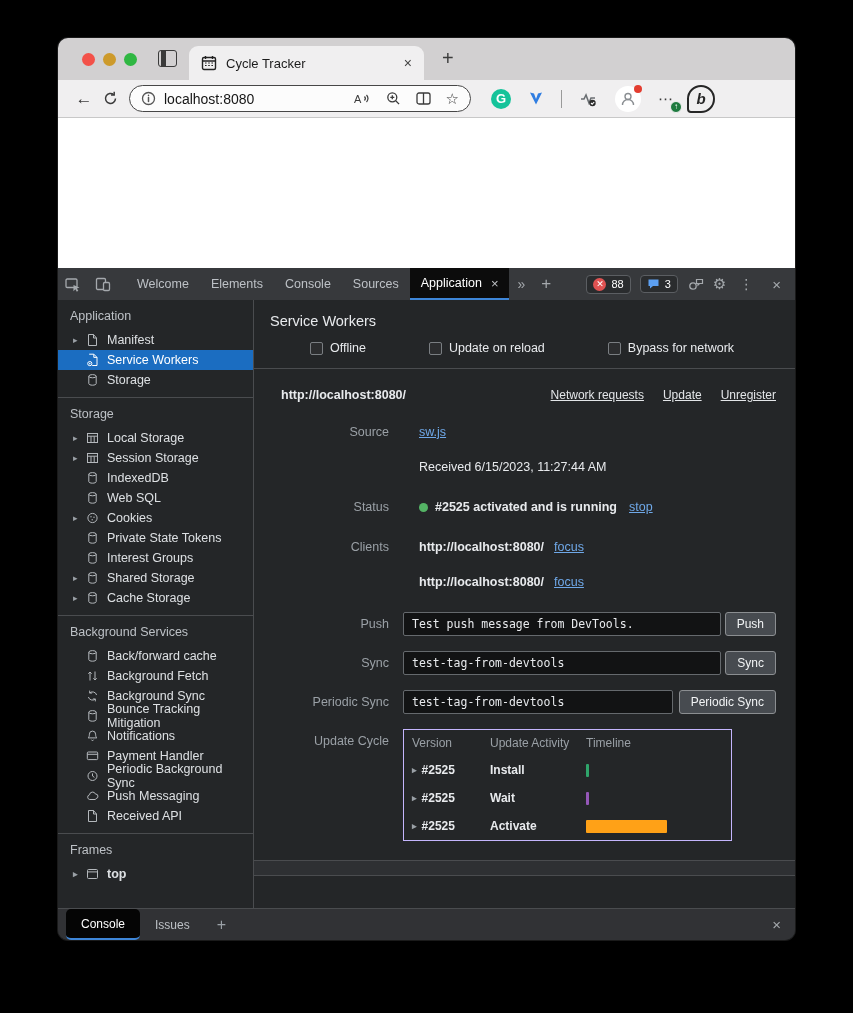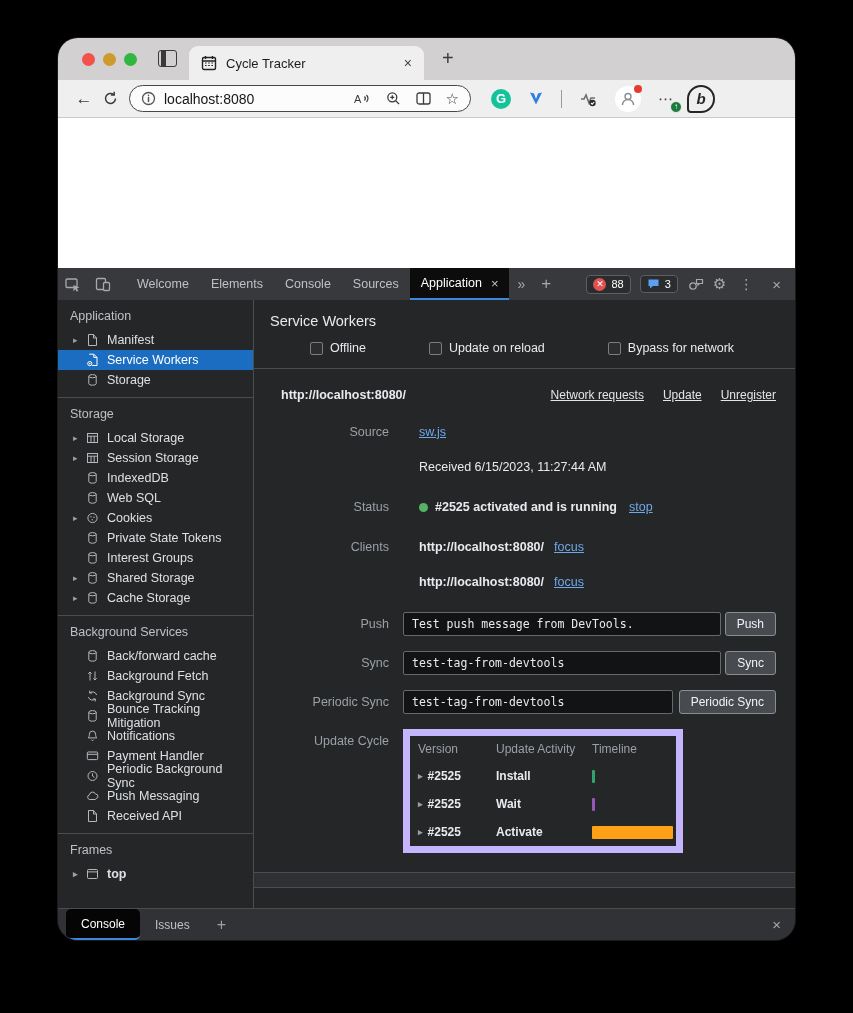--- a/index.html
+++ b/index.html
@@ -1,20 +1,20 @@
 <!DOCTYPE html>
 <html><head>
 <meta charset="utf-8">
 <style>
   * { margin:0; padding:0; box-sizing:border-box; }
   html,body { width:853px; height:1013px; }
   body { background:#000; font-family:"Liberation Sans", sans-serif; position:relative; overflow:hidden; }
 
   .window { position:absolute; left:58px; top:38px; width:737px; height:902px;
-            border-radius:20px; overflow:hidden; display:flex; flex-direction:column;
+            border-radius:10px; overflow:hidden; display:flex; flex-direction:column;
             background:#242628; box-shadow:0 0 0 1px #1a1a1a, 0 10px 30px rgba(0,0,0,.6); }
 
   
   .tabstrip { height:42px; background:#d2d0d1; position:relative; flex:none; }
   .traffic { position:absolute; left:24px; top:15px; display:flex; gap:8px; }
   .light { width:13px; height:13px; border-radius:50%; }
   .light.red{ background:#f35149; } .light.yellow{ background:#cd9a2b; } .light.green{ background:#2fb742; }
   .tab-overview { position:absolute; left:100px; top:12px; width:19px; height:17px; border:1.8px solid #3a3a3a; border-radius:3px; }
   .tab-overview::before{ content:""; position:absolute; left:1.5px; top:0; width:5px; height:100%; background:#3a3a3a; }
   .browser-tab { position:absolute; left:131px; top:8px; width:235px; height:34px; background:#f0eff0;
@@ -97,21 +97,21 @@
   .dvalue { display:flex; align-items:center;margin-left:16px; }
   .blue-link { color:#6fa8e8; text-decoration:underline; }
   .status-dot { width:9px; height:9px; border-radius:50%; background:#54b365; margin-right:7px; flex:none; }
   .bold { font-weight:bold; }
   .ctl { width:377px; display:flex; align-items:center; justify-content:space-between; }
   .dt-input { background:#121314; border:1px solid #65696d; border-radius:2px; color:#e8eaed;
               font-family:"DejaVu Sans Mono", monospace; font-size:11.5px; height:24px; padding:0 8px; }
   .dt-input.wide { width:318px; } .dt-input.narrow { width:270px; }
   .dt-btn { background:#474b50; border:1px solid #8b8e91; border-radius:3px; color:#f1f3f4;
             font-size:12px; padding:4px 11px; white-space:nowrap; }
-  .uc-table { width:280px; border:7px solid #c4b5fd; font-size:12px; }
+  .uc-table { width:329px; border:1px solid #c4b5fd; font-size:12px; }
   .uc-head, .uc-row { display:grid; grid-template-columns:78px 96px 1fr; align-items:center; padding:0 8px; }
   .uc-head { height:26px; color:#9aa0a6; }
   .uc-row { height:28px; }
   .uc-ver { display:flex; align-items:center; gap:5px; font-weight:bold; }
   .uc-ver .sb-arrow { width:auto; }
   .uc-act { font-weight:bold; }
   .uc-bar { height:13px; border-radius:1px; }
   .strip { height:16px; background:#2e3033; border-top:1px solid #4a4c4f; border-bottom:1px solid #4a4c4f; margin-top:19px; }
   .other { padding:17px 16px; font-size:12.5px; flex:1; }
   .other-title { font-weight:bold; }

